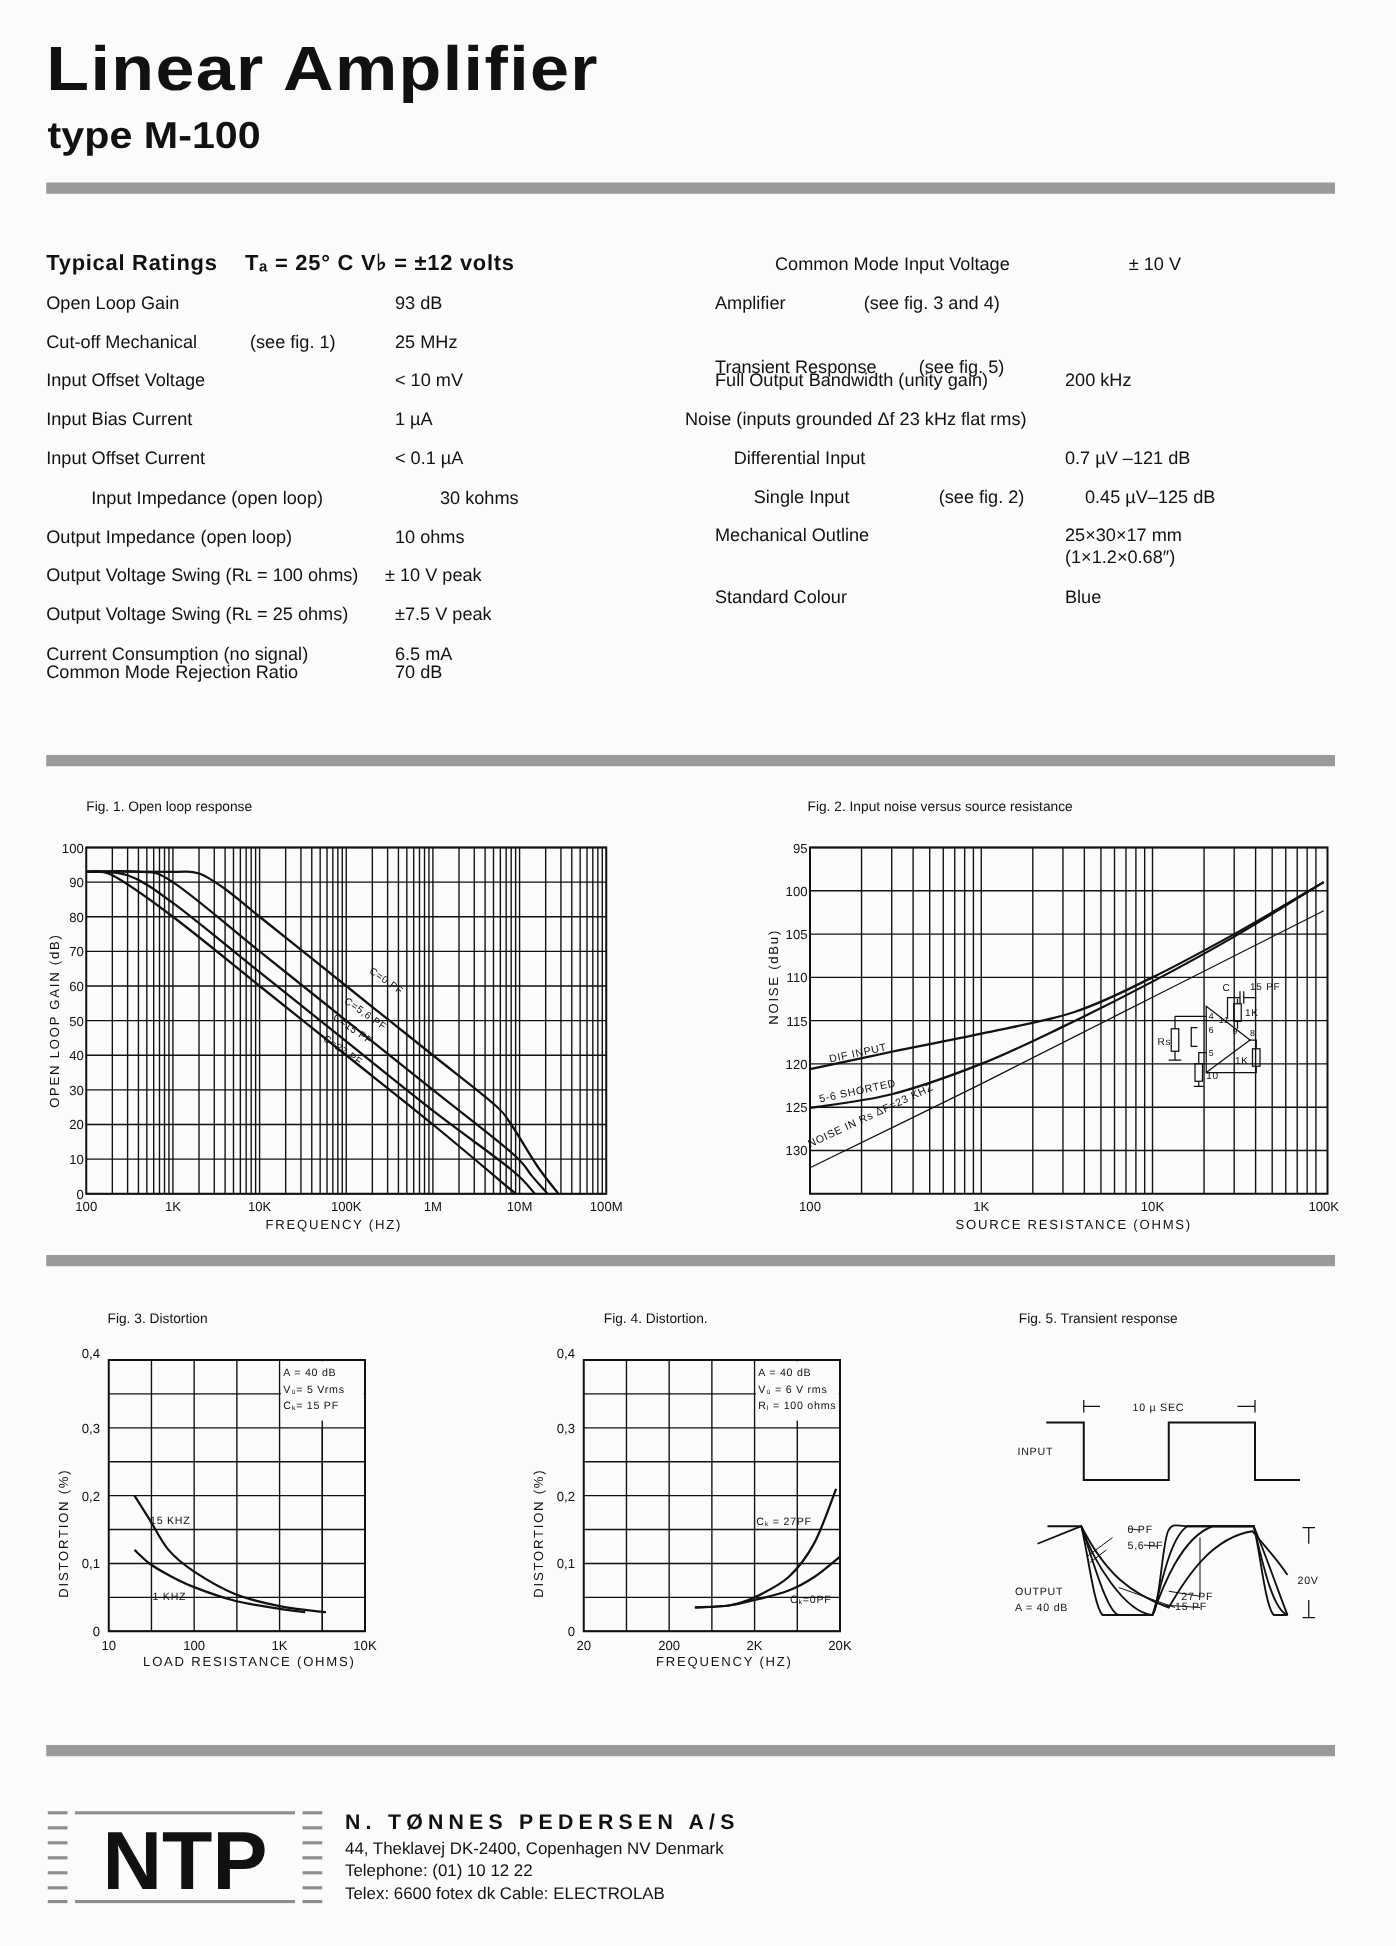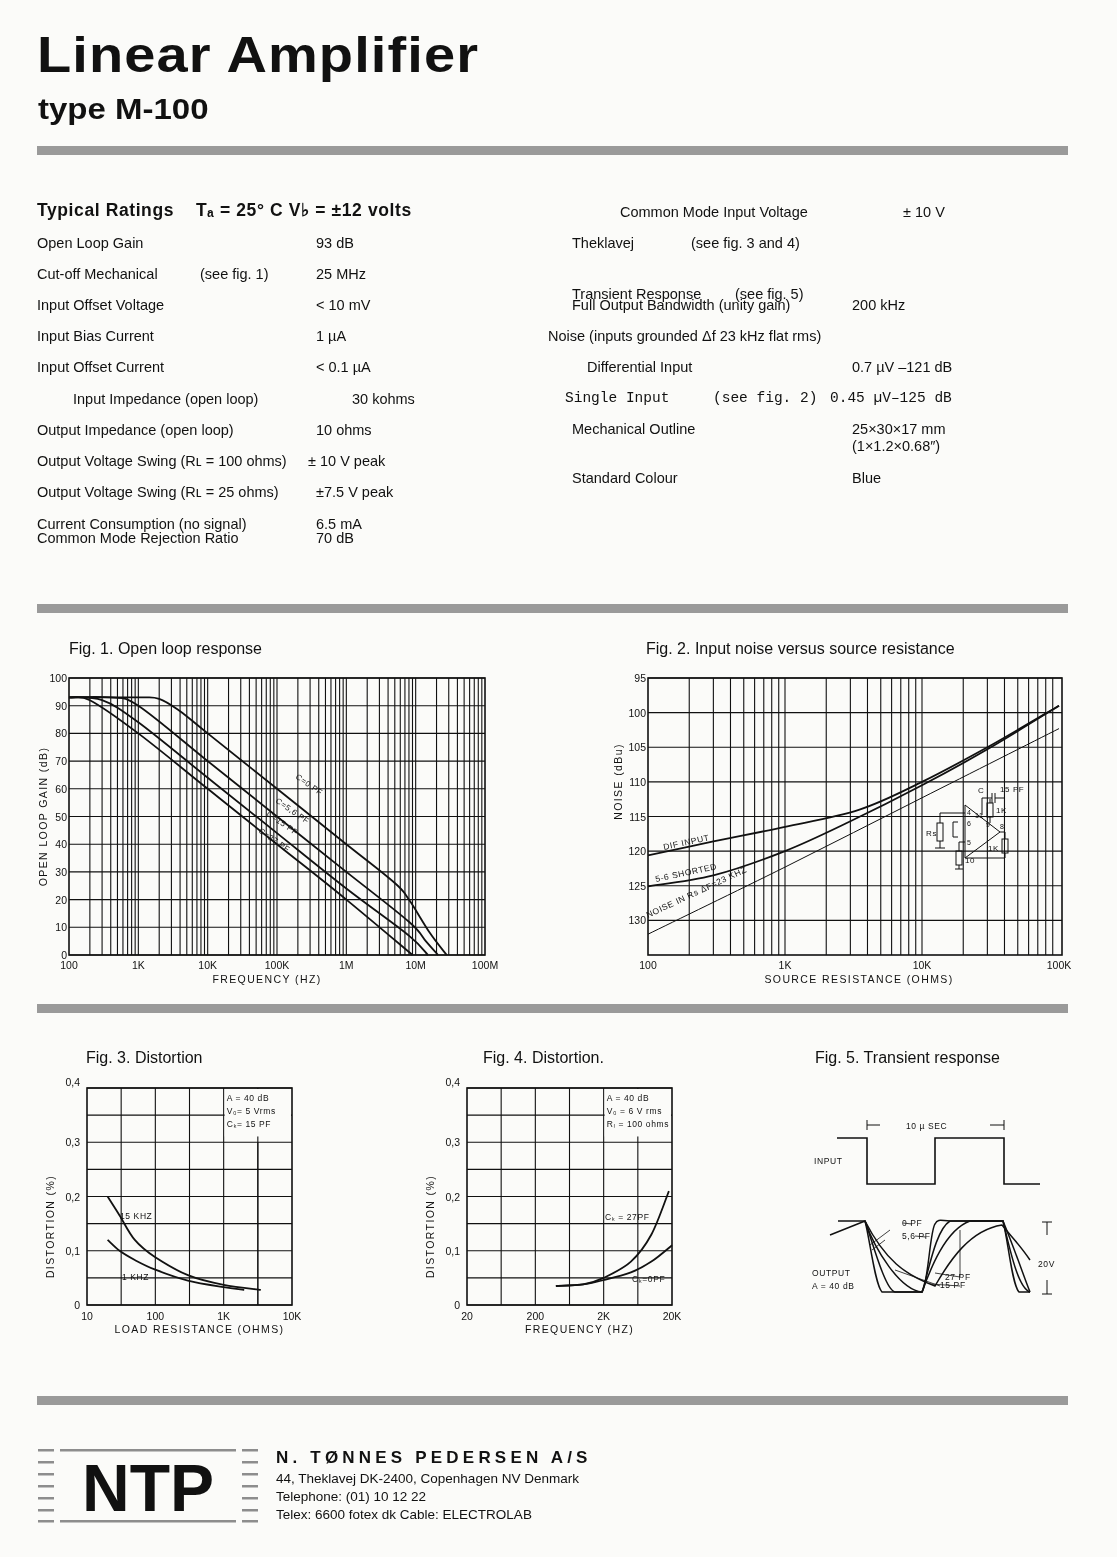--- a/index.html
+++ b/index.html
@@ -9,21 +9,21 @@
     font-family: "Liberation Sans", sans-serif;
   }
   .abs { position: absolute; }
   .title { left: 37px; top: 30px; font-size: 50px; font-weight: bold; letter-spacing: 1px; margin: 0; line-height: 1; transform: scaleX(1.12); transform-origin: left; }
   .subtitle { left: 38px; top: 94px; font-size: 30px; font-weight: bold; margin: 0; line-height: 1; transform: scaleX(1.1); transform-origin: left; }
   .rule { left: 37px; width: 1031px; height: 9px; background: #9a9a9a; }
   .spec-head { left: 37px; top: 200px; font-size: 17.5px; font-weight: bold; letter-spacing: 0.6px; white-space: nowrap; }
   .spec-head .cond { margin-left: 22px; }
   .spec-row { font-size: 14.5px; white-space: nowrap; height: 20px; line-height: 20px; }
   .spec-row span { position: absolute; top: 0; }
-  .fig-title { font-size: 16px; white-space: nowrap; }
+  .fig-title { font-size: 11px; white-space: nowrap; }
   svg text { font-family: "Liberation Sans", sans-serif; fill: #111; }
   .grid { stroke: #111; stroke-width: 1.1; }
   .frame { fill: none; stroke: #111; stroke-width: 1.6; }
   .curve { fill: none; stroke: #111; stroke-width: 1.8; }
   .curve-thin { fill: none; stroke: #111; stroke-width: 1; }
   .tick { font-size: 10.5px; }
   .axlab { font-size: 10.5px; letter-spacing: 1.4px; }
   .ann { font-size: 8.5px; letter-spacing: 0.6px; }
   .company { left: 276px; top: 1448px; font-size: 17px; font-weight: bold; letter-spacing: 4.2px; white-space: nowrap; }
   .addr { left: 276px; font-size: 13.5px; white-space: nowrap; }
@@ -96,21 +96,21 @@
       <span style="left:279px">70 dB</span>
     </div>
   </div>
 <div id="specs-right">
     <div class="abs spec-row" style="left: 572px; top: 202px; width: 520px; margin-left: 48px;">
       <span style="left:0px">Common Mode Input Voltage</span>
       <span style="left:0px"></span>
       <span style="left:283px">± 10 V</span>
     </div>
     <div class="abs spec-row" style="left: 572px; top: 233px; width: 520px;">
-      <span style="left:0px">Theklavej</span>
+      <span style="left:0px">Amplifier</span>
       <span style="left:119px">(see fig. 3 and 4)</span>
       <span style="left:280px"></span>
     </div>
     <div class="abs spec-row" style="left: 572px; top: 264px; width: 520px; margin-top: 20px;">
       <span style="left:0px">Transient Response</span>
       <span style="left:163px">(see fig. 5)</span>
       <span style="left:280px"></span>
     </div>
     <div class="abs spec-row" style="left: 572px; top: 295px; width: 520px;">
       <span style="left:0px">Full Output Bandwidth (unity gain)</span>
@@ -120,21 +120,21 @@
     <div class="abs spec-row" style="left: 548px; top: 326px; width: 520px; text-align: right;">
       <span style="left:0px">Noise (inputs grounded Δf 23 kHz flat rms)</span>
       <span style="left:0px"></span>
       <span style="left:280px"></span>
     </div>
     <div class="abs spec-row" style="left: 572px; top: 357px; width: 520px;">
       <span style="left:15px">Differential Input</span>
       <span style="left:0px"></span>
       <span style="left:280px">0.7 µV  –121 dB</span>
     </div>
-    <div class="abs spec-row" style="left: 550px; top: 388px; width: 520px; font-family: Liberation Mono, monospace;">
+    <div class="abs spec-row" style="left: 588px; top: 388px; width: 520px;">
       <span style="left:15px">Single Input</span>
       <span style="left:163px">(see fig. 2)</span>
       <span style="left:280px">0.45 µV–125 dB</span>
     </div>
     <div class="abs spec-row" style="left: 572px; top: 419px; width: 520px;">
       <span style="left:0px">Mechanical Outline</span>
       <span style="left:0px"></span>
       <span style="left:280px">25×30×17 mm</span>
       <span style="left:280px;top:17px">(1×1.2×0.68″)</span>
     </div>

